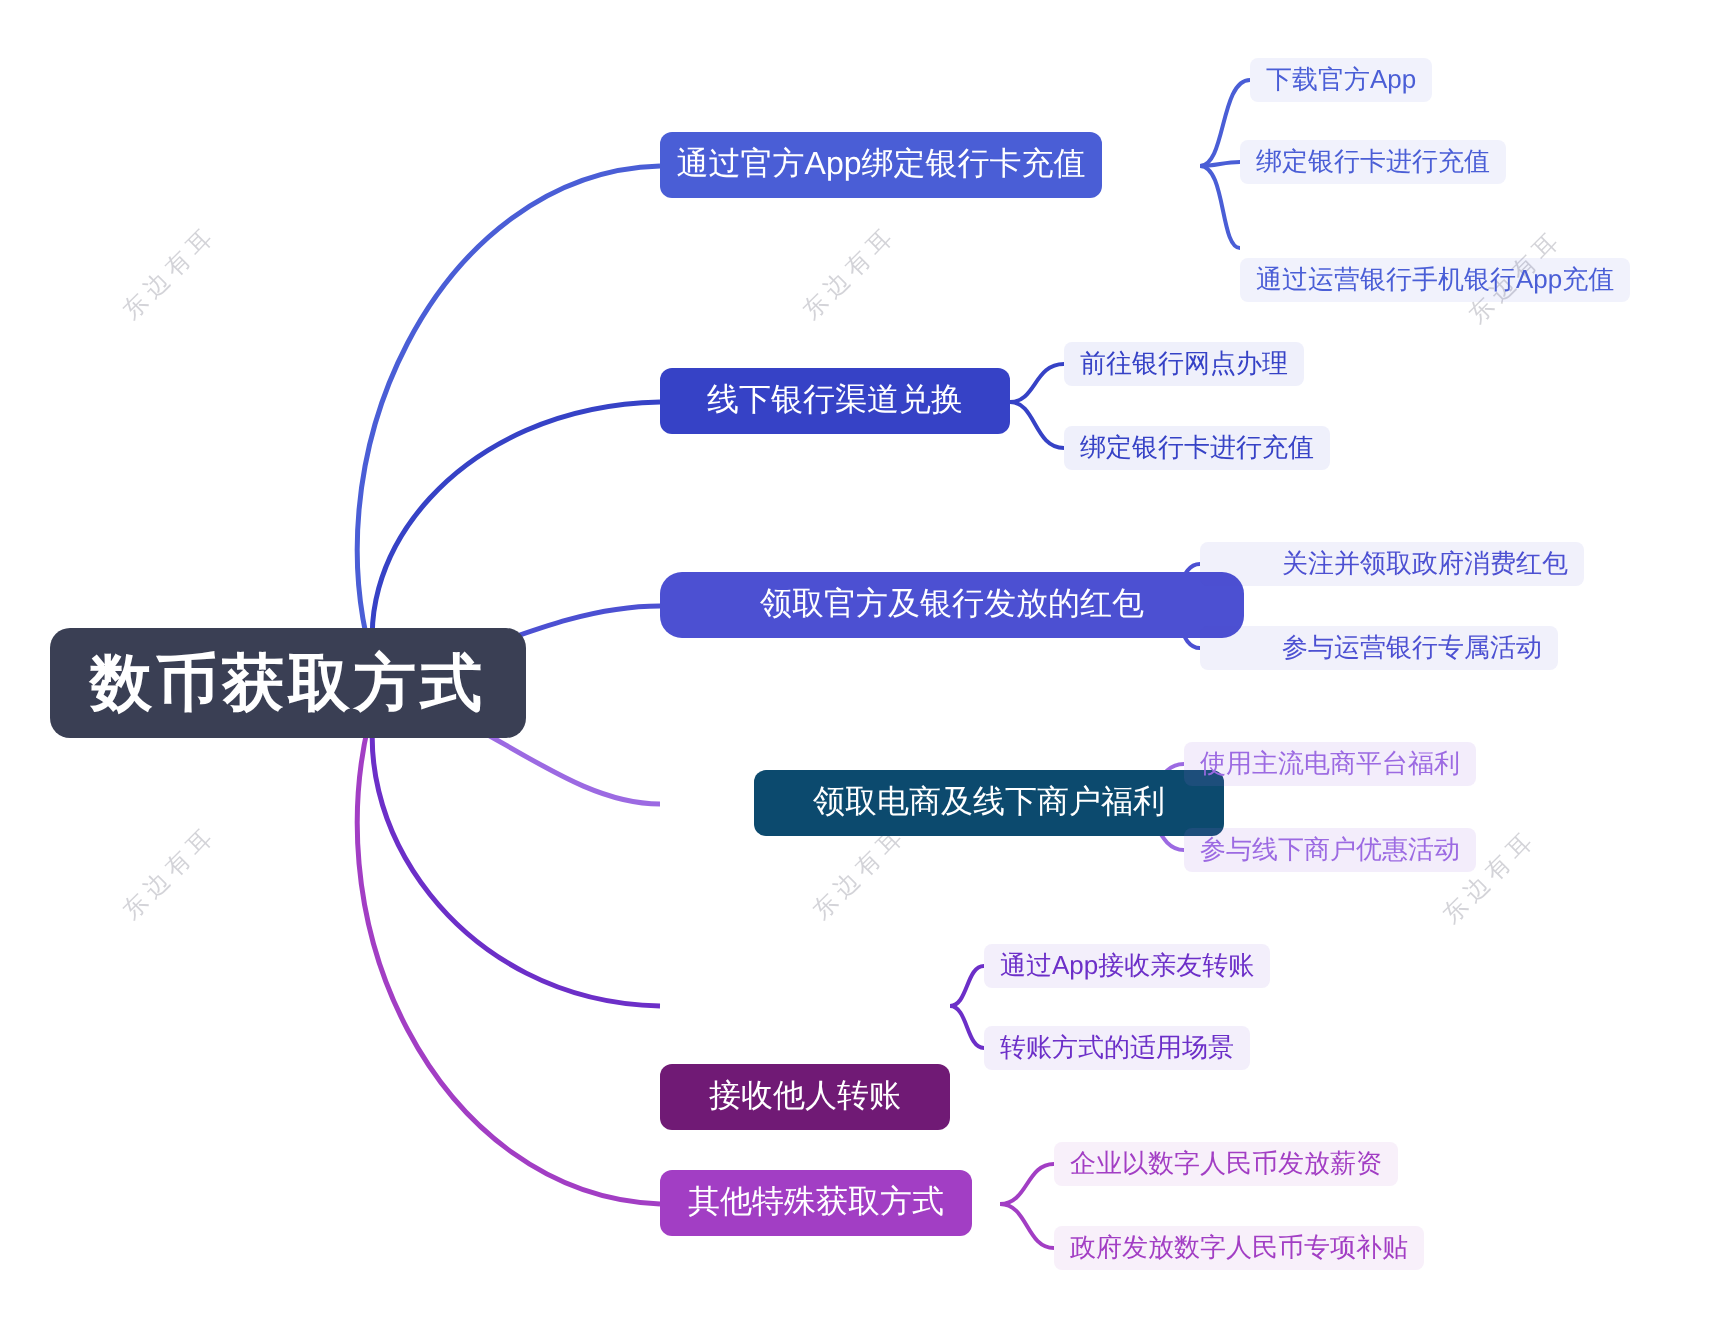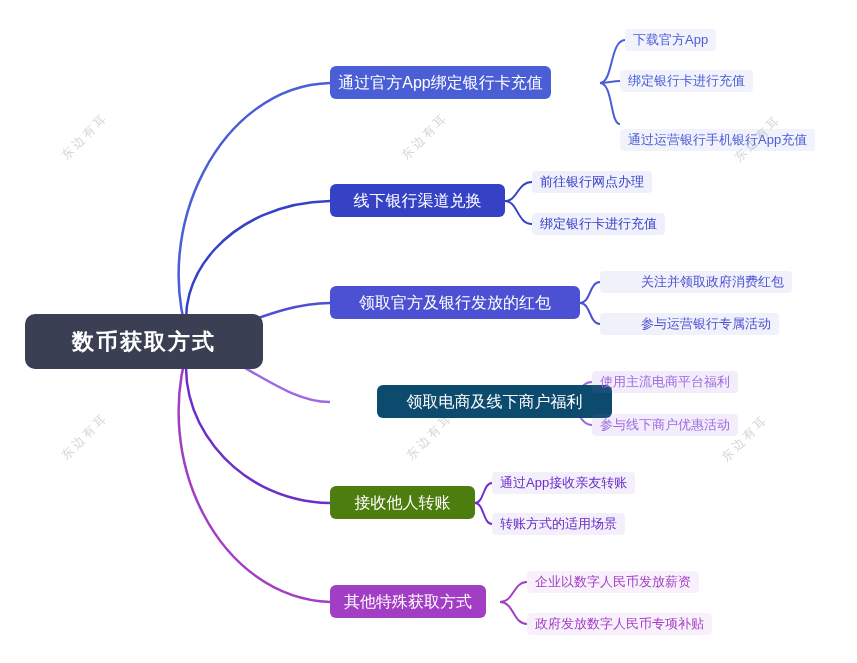--- a/index.html
+++ b/index.html
@@ -1,29 +1,29 @@
 <!DOCTYPE html>
 <html><head>
 <meta charset="utf-8">
 <style>
   html,body{margin:0;padding:0;background:#ffffff;font-family:"Liberation Sans","DejaVu Sans",sans-serif;}
   #canvas{position:relative;width:857px;height:663px;background:#ffffff;overflow:hidden;}
   svg.lines{position:absolute;left:0;top:0;z-index:1;}
   .wm{position:absolute;z-index:0;color:#c9c9cf;font-size:12px;letter-spacing:3px;opacity:.8;
       transform:rotate(-45deg);white-space:nowrap;user-select:none;}
   .root{position:absolute;z-index:3;left:25px;top:314px;width:238px;height:55px;line-height:55px;
-        background:#3a3f54;color:#ffffff;font-size:22px;font-weight:bold;text-align:center;
+        background:#3a3f54;color:#ffffff;font-size:31px;font-weight:bold;text-align:center;
         border-radius:10px;letter-spacing:2px;white-space:nowrap;}
   .branch{position:absolute;z-index:3;height:33px;line-height:33px;left:330px;color:#ffffff;
           font-size:16px;text-align:center;border-radius:6px;white-space:nowrap;}
   .sub{position:absolute;z-index:3;height:22px;line-height:22px;font-size:13px;padding:0 8px;
        border-radius:4px;white-space:nowrap;}
   
   .b1{background:#4a5ed6;} .b2{background:#3642c6;} .b3{background:#4c50d2;}
-  .b4{background:#0c4a6e;margin-left:47px;} .b5{background:#4d7c0f;} .b6{background:#a23ec4;}
+  .b4{background:#0c4a6e;margin-left:47px;} .b5{background:#701a75;margin-top:46px;} .b6{background:#a23ec4;}
   .s1{color:#4a5ed6;background:rgba(74,94,214,.08);}
   .s2{color:#3642c6;background:rgba(54,66,198,.08);}
   .s3{color:#4c50d2;background:rgba(76,80,210,.08);padding-left:41px;}
   .s4{color:#9c6ae2;background:rgba(156,106,226,.12);}
   .s5{color:#6c2fc8;background:rgba(108,47,200,.08);}
   .s6{color:#a23ec4;background:rgba(162,62,196,.08);}
 </style>
 </head>
 <body>
 
@@ -62,21 +62,21 @@
     <path d="M 475 503 C 484 503, 483 524, 492 524" stroke="#6c2fc8" stroke-width="2" fill="none"></path>
 
     <path d="M 500 602 C 514 602, 513 582, 527 582" stroke="#a23ec4" stroke-width="2" fill="none"></path>
     <path d="M 500 602 C 514 602, 513 624, 527 624" stroke="#a23ec4" stroke-width="2" fill="none"></path>
   </svg>
 
   <div class="root">数币获取方式</div>
 
   <div class="branch b1" style="top:66px;width:221px;">通过官方App绑定银行卡充值</div>
   <div class="branch b2" style="top:184px;width:175px;">线下银行渠道兑换</div>
-  <div class="branch b3" style="top:286px;width:250px;">领取官方及银行发放的红包</div>
+  <div class="branch b3" style="top:286px;width:292px;border-radius:11px;">领取官方及银行发放的红包</div>
   <div class="branch b4" style="top:385px;width:235px;">领取电商及线下商户福利</div>
   <div class="branch b5" style="top:486px;width:145px;">接收他人转账</div>
   <div class="branch b6" style="top:585px;width:156px;">其他特殊获取方式</div>
 
   <div class="sub s1" style="left:625px;top:29px;">下载官方App</div>
   <div class="sub s1" style="left:620px;top:70px;">绑定银行卡进行充值</div>
   <div class="sub s1" style="left:620px;top:113px;margin-top:16px;">通过运营银行手机银行App充值</div>
 
   <div class="sub s2" style="left:532px;top:171px;">前往银行网点办理</div>
   <div class="sub s2" style="left:532px;top:213px;">绑定银行卡进行充值</div>

